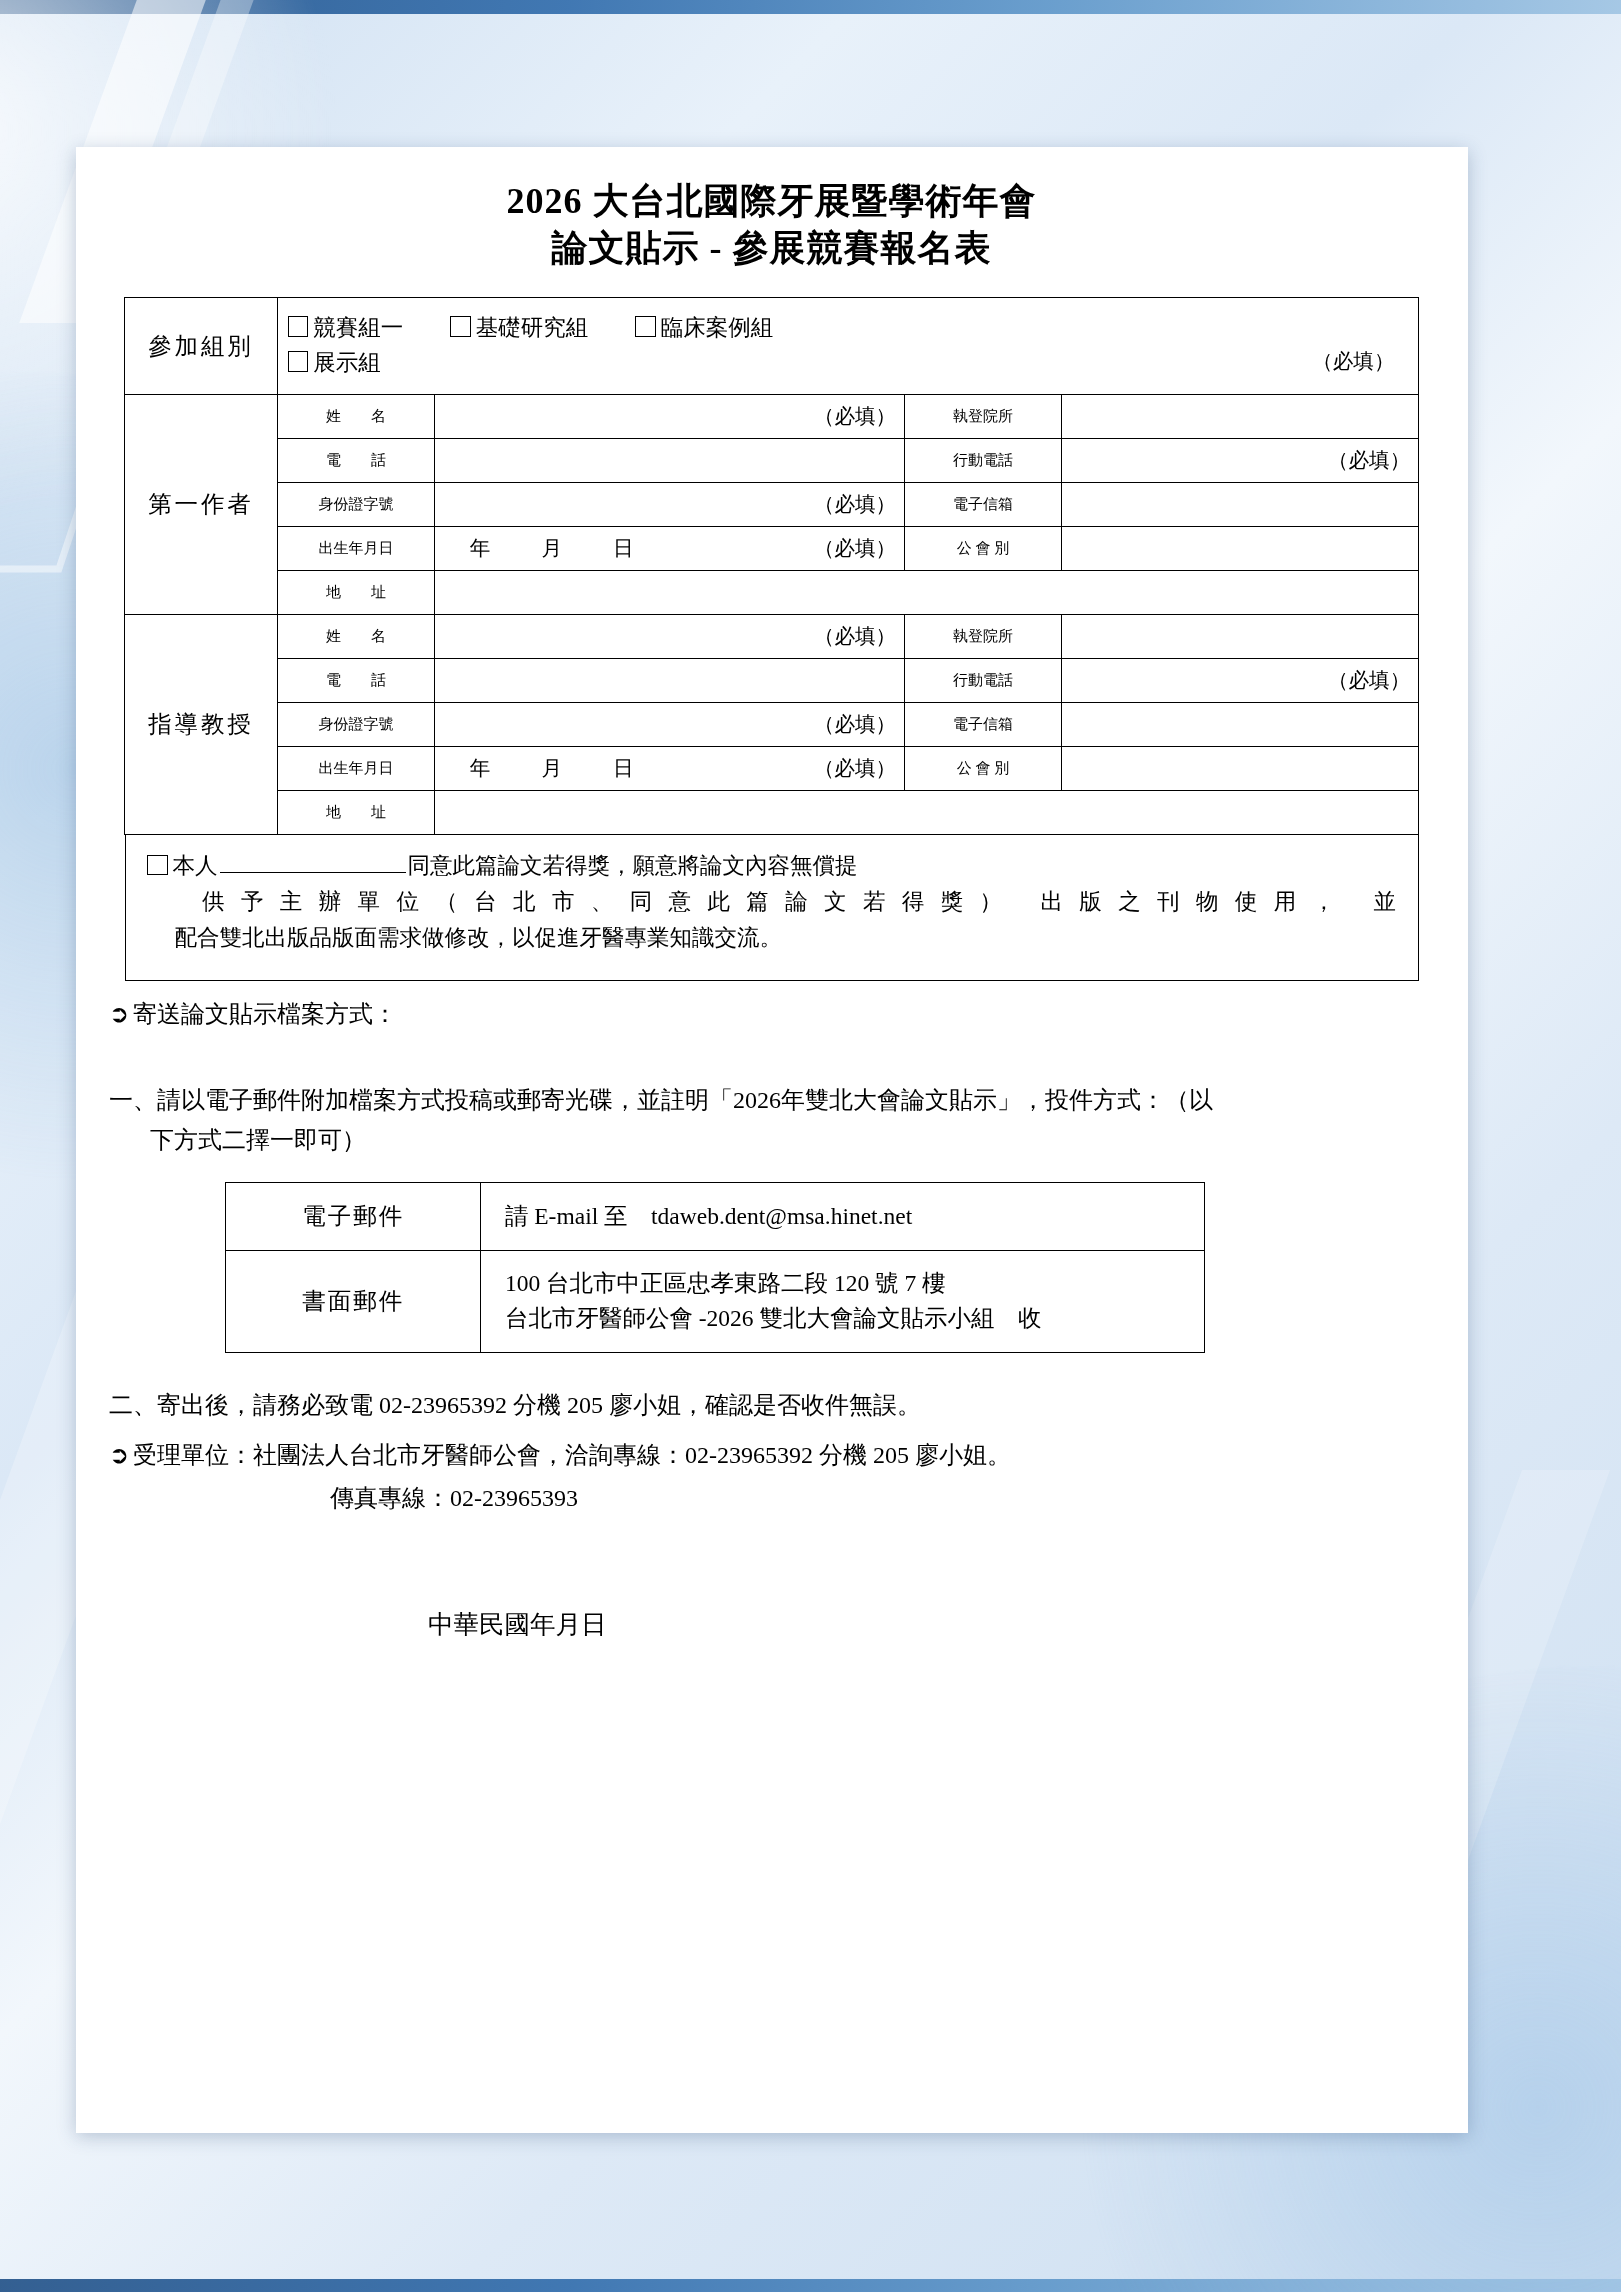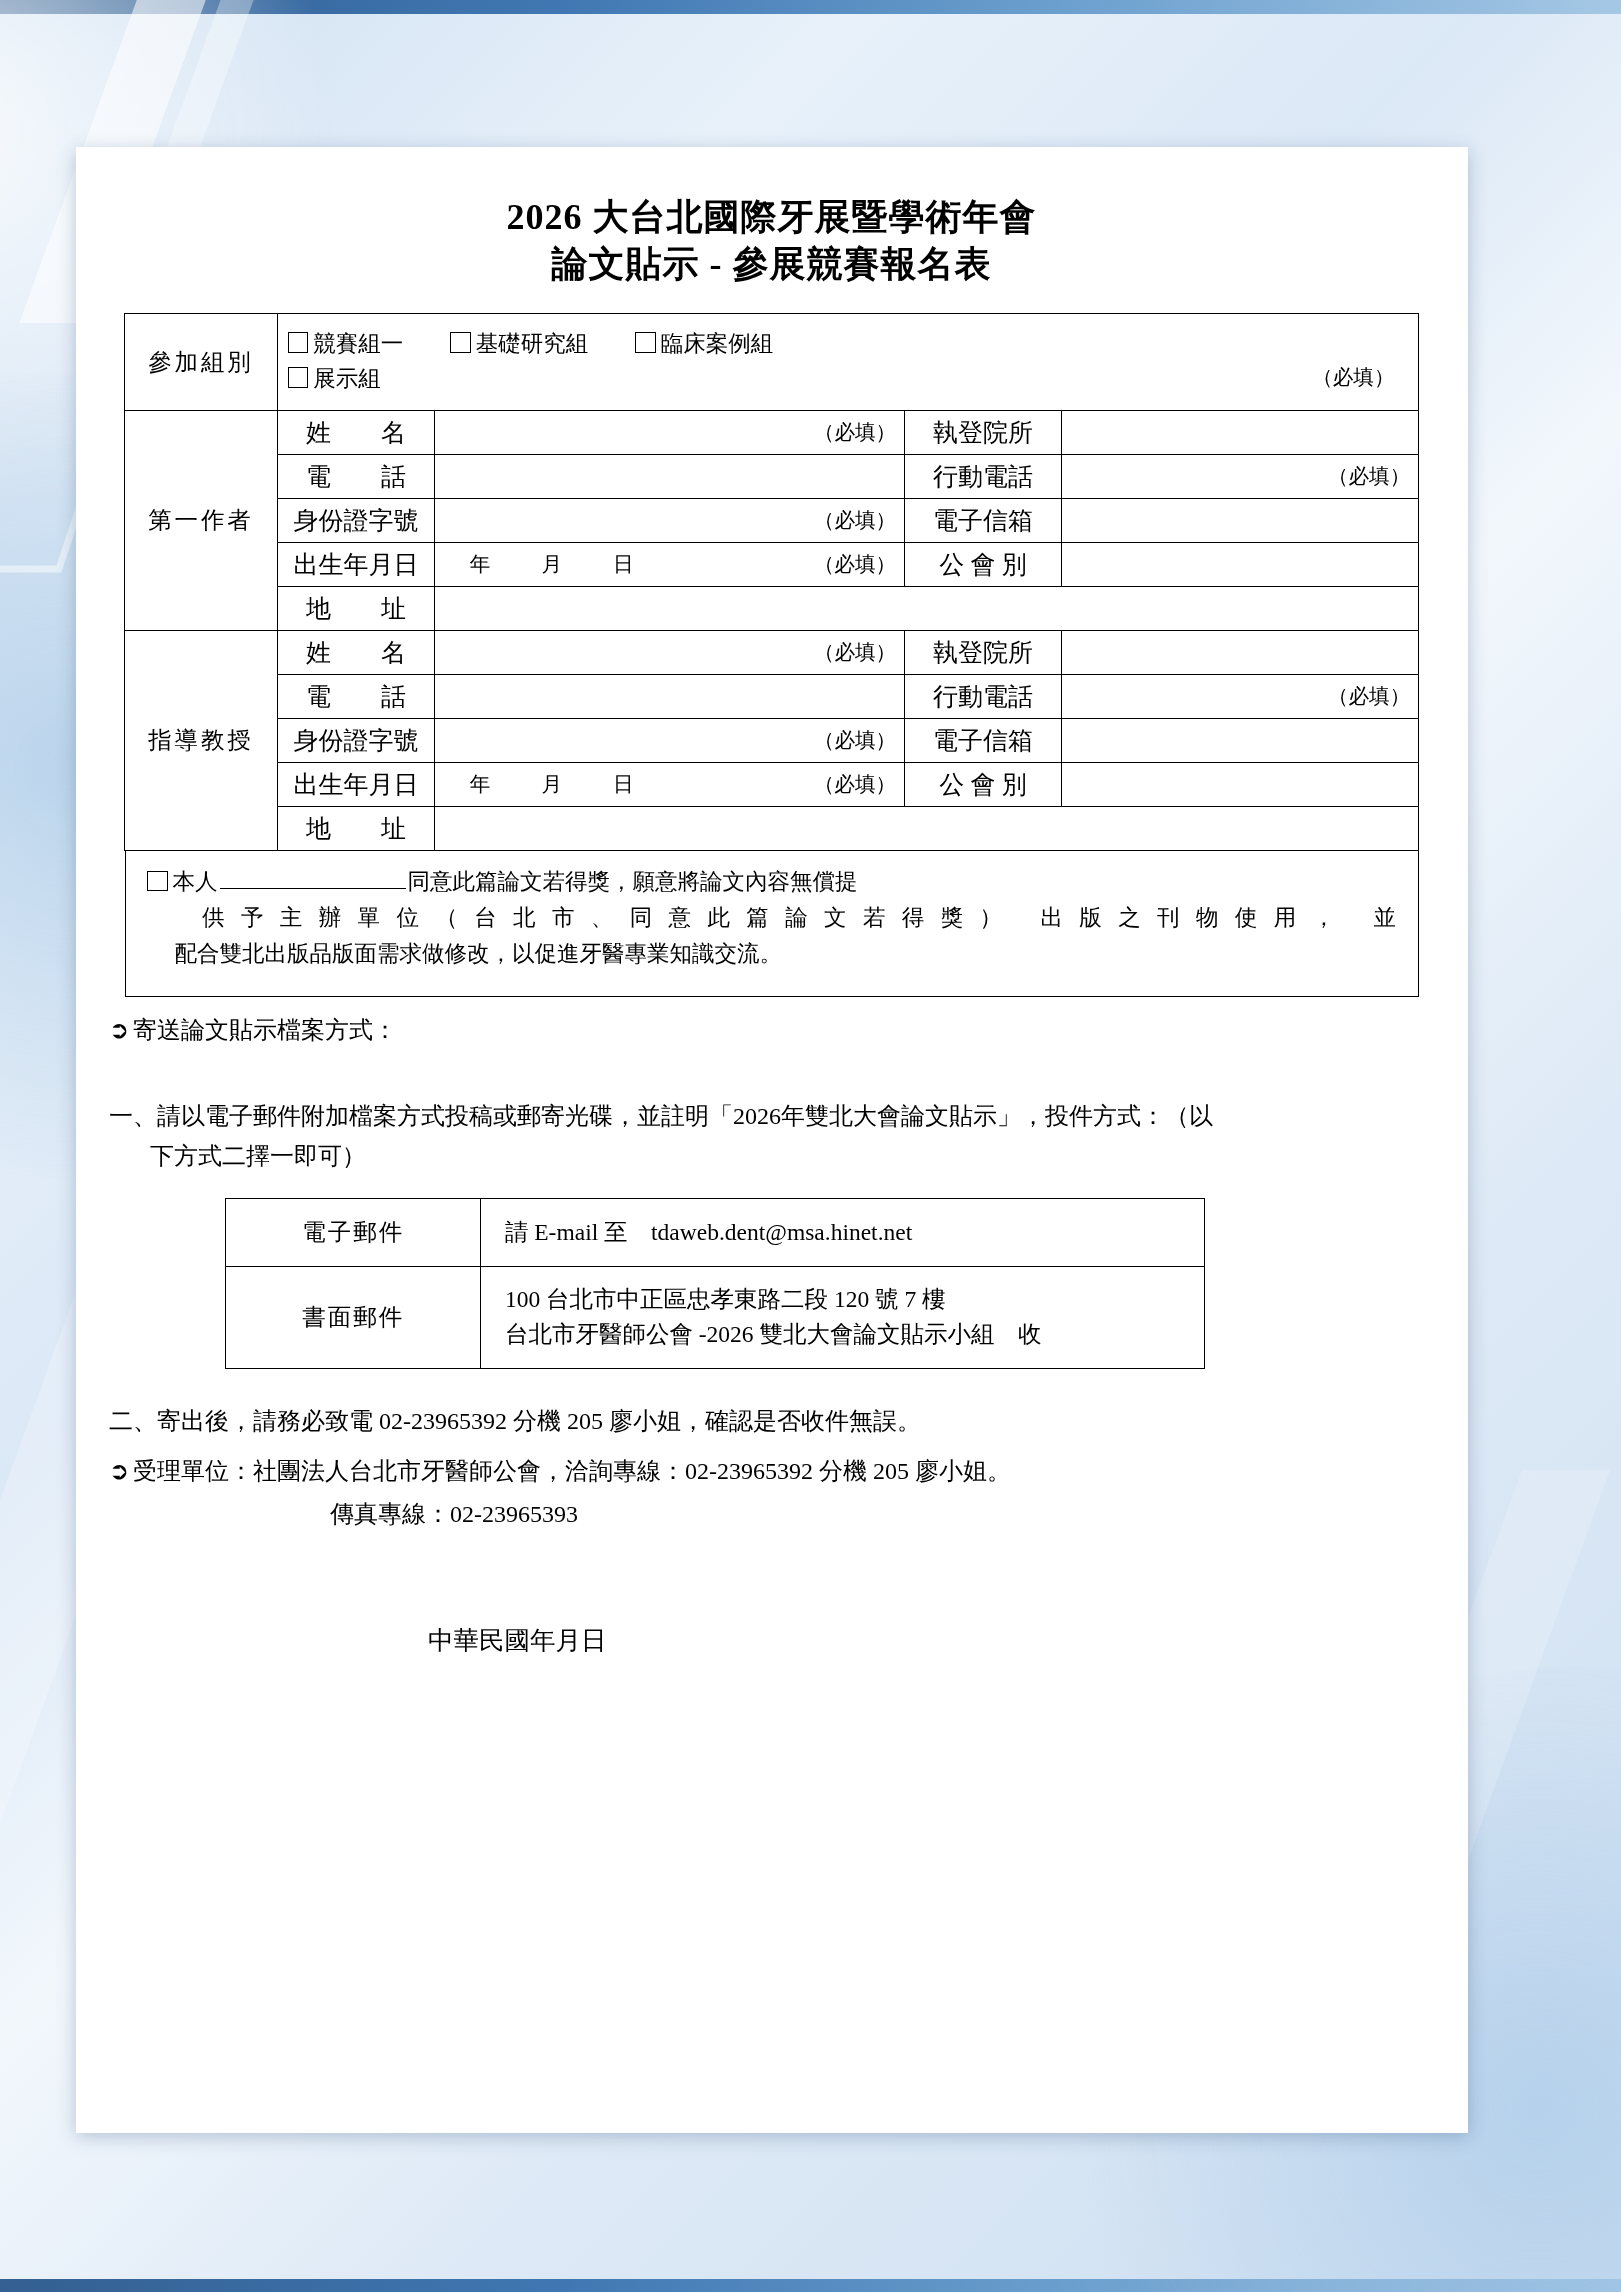--- a/index.html
+++ b/index.html
@@ -73,21 +73,21 @@
     left: 76px;
     top: 147px;
     width: 1392px;
     height: 1986px;
     background: #ffffff;
     box-shadow: 0 3.9px 17.6px rgba(40,70,110,.28);
   }
   .inner {
     position: absolute;
     left: 29px;
-    top: 39px;
+    top: 23px;
     width: 1333px;
   }
 
   h1.title {
     text-align: center;
     font-size: 36px;
     font-weight: bold;
     line-height: 1.30;
     margin: 7.8px 0 0 0;
     letter-spacing: 1px;
@@ -109,21 +109,21 @@
     padding: 0 5.9px;
     vertical-align: middle;
   }
   .grp-label {
     text-align: center;
     font-size: 23.5px;
     letter-spacing: 2.9px;
   }
   .lbl {
     text-align: center;
-    font-size: 25px;
+    font-size: 15px;
     white-space: nowrap;
   }
   .cell-with-req {
     position: relative;
   }
   .cell-with-req .req-inline {
     position: absolute;
     right: 7.8px;
     top: 50%;
     transform: translateY(-50%);

